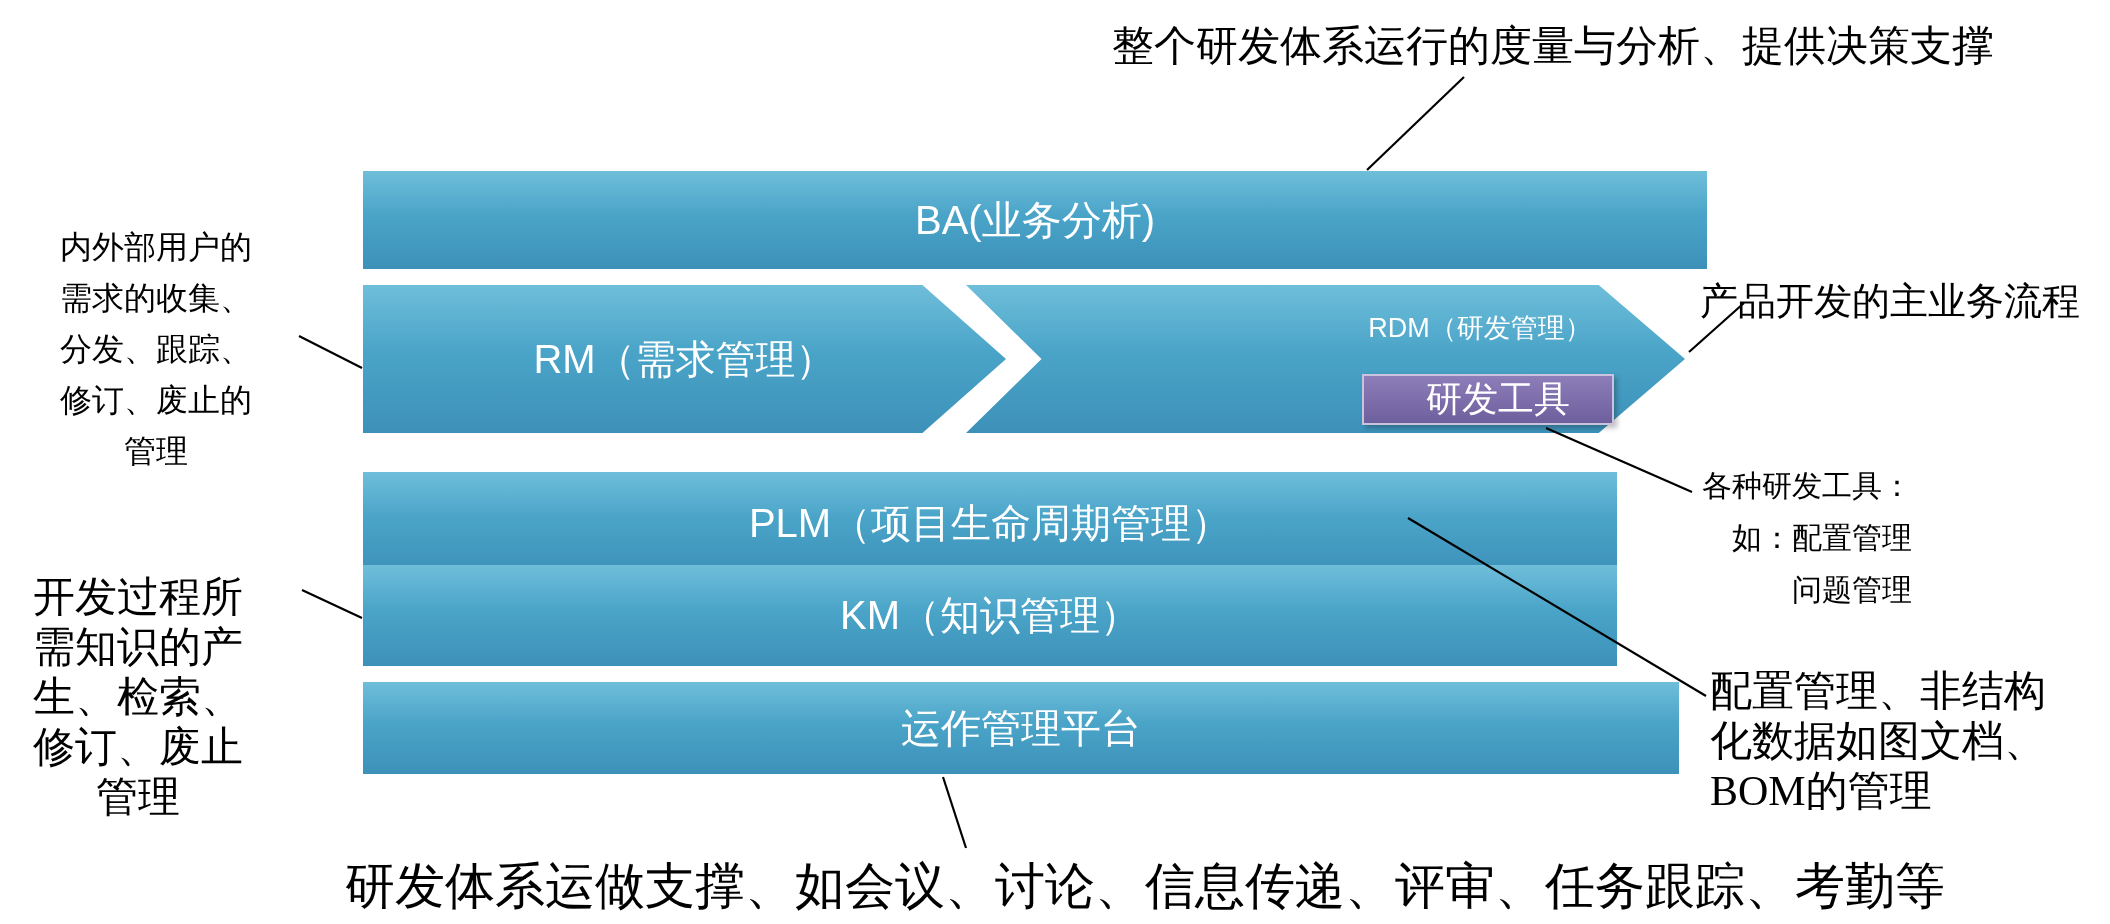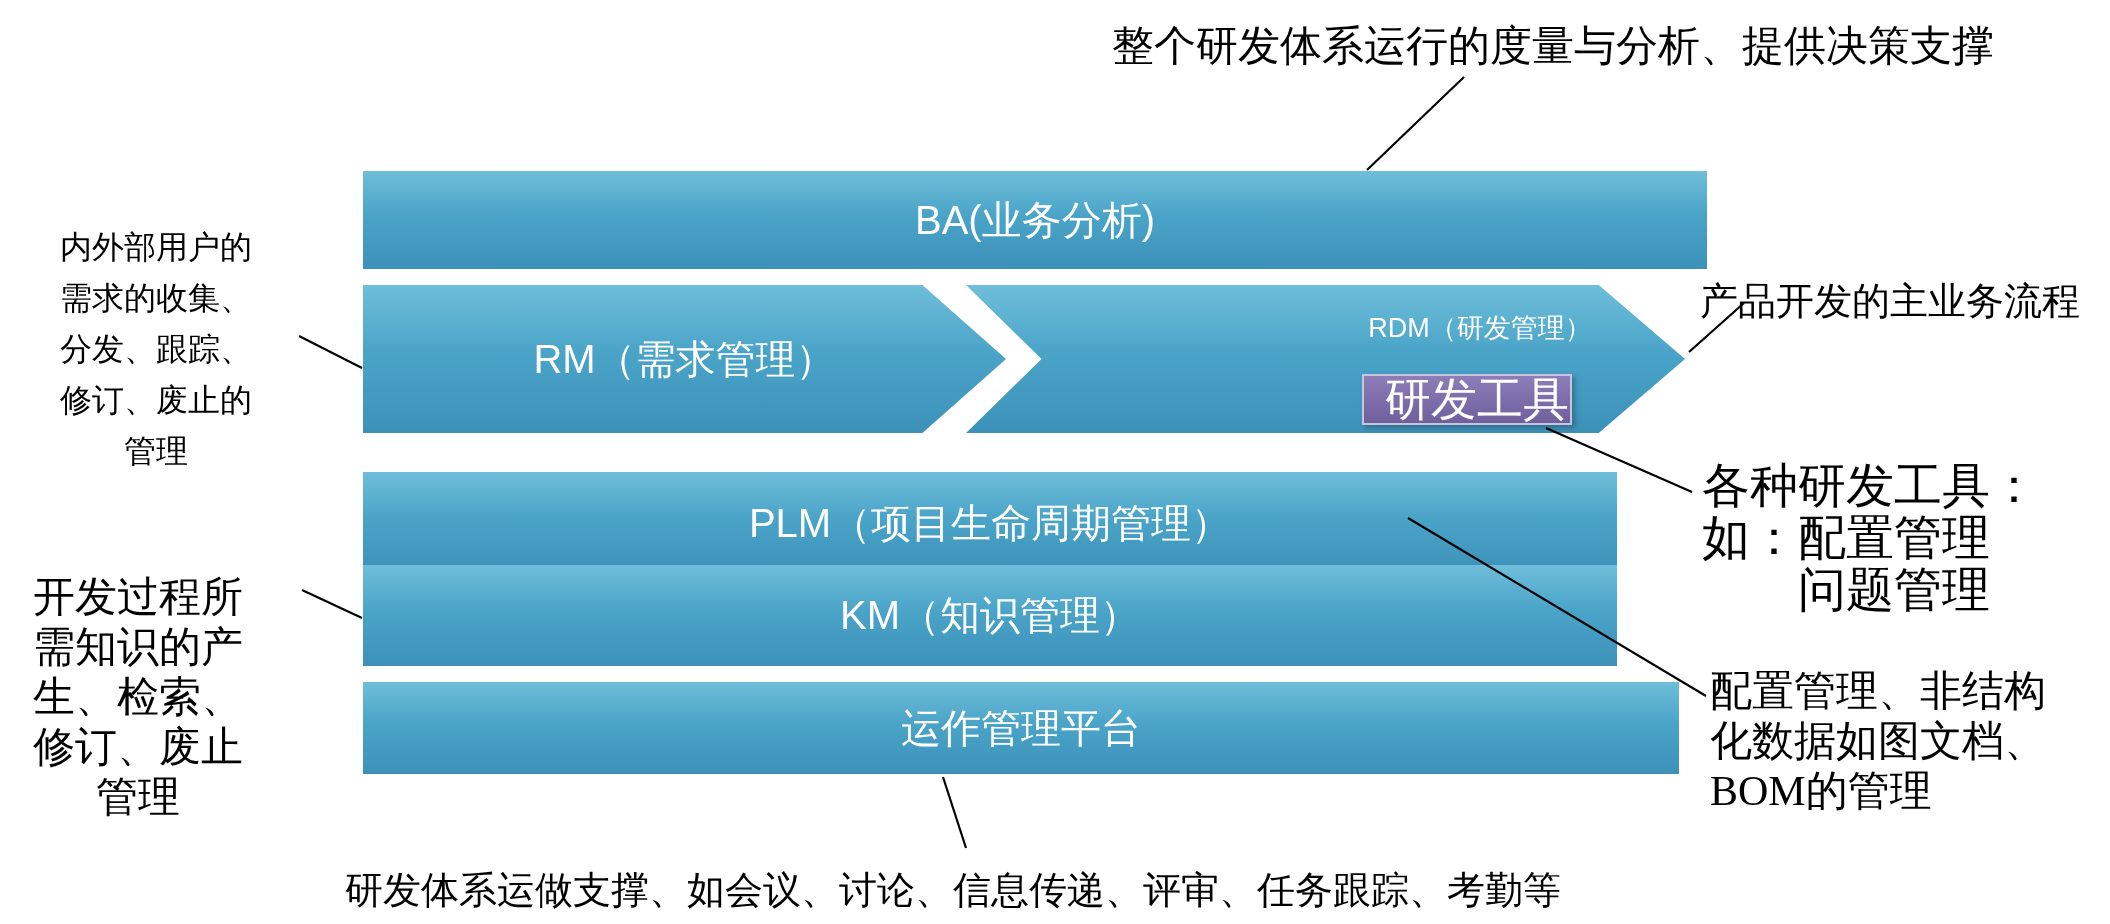--- a/index.html
+++ b/index.html
@@ -36,40 +36,40 @@
   .rdm-label-box {
     position: absolute; left: 1120px; top: 288px; width: 720px; height: 80px;
     display: flex; align-items: center; justify-content: center;
     color: var(--text-on-bar); font-size: 27px;
     font-family: "Liberation Sans", "DejaVu Sans", sans-serif;
     pointer-events: none;
   }
 
   
   .tool-box {
-    position: absolute; left: 1362px; top: 374px; width: 210px; height: 51px;
+    position: absolute; left: 1362px; top: 374px; width: 252px; height: 51px;
     background: linear-gradient(180deg, var(--purple-top) 0%, var(--purple-bottom) 100%);
     border: 2px solid var(--purple-border);
     box-shadow: 3px 3px 5px rgba(0,0,0,0.25);
     display: flex; align-items: center; justify-content: center;
-    color: var(--text-on-bar); font-size: 46px; padding-left: 20px;
+    color: var(--text-on-bar); font-size: 36px; padding-left: 20px;
   }
 
   
   .connectors { position: absolute; left: 0; top: 0; width: 2110px; height: 924px; pointer-events: none; }
   .connectors line { stroke: var(--connector); stroke-width: 2.2; }
 
   
   .ann { position: absolute; color: var(--annotation-text); white-space: nowrap; }
   .ann-top    { left: 1112px; top: 18px;  font-size: 42px; }
-  .ann-bottom { left: 345px;  top: 853px; font-size: 38px; margin-top: 12px; }
+  .ann-bottom { left: 345px;  top: 853px; font-size: 50px; }
   .ann-left-top    { left: 25px; top: 222px; width: 262px; text-align: center; font-size: 32px; line-height: 51px; }
   .ann-left-bottom { left: 22px; top: 572px; width: 232px; text-align: center; font-size: 42px; line-height: 50px; }
   .ann-right-top    { left: 1700px; top: 276px; font-size: 38px; }
-  .ann-right-middle { left: 1702px; top: 460px; font-size: 48px; line-height: 52px; }
+  .ann-right-middle { left: 1702px; top: 460px; font-size: 30px; line-height: 52px; text-align: right; }
   .ann-right-middle .line:nth-child(3) { margin-left: 2em; }
   .ann-right-bottom { left: 1710px; top: 666px; font-size: 42px; line-height: 50px; }
 </style>
 </head>
 <body>
 
 <div class="canvas">
 
   <div class="bar bar-ba">
     <span>BA(业务分析)</span>

